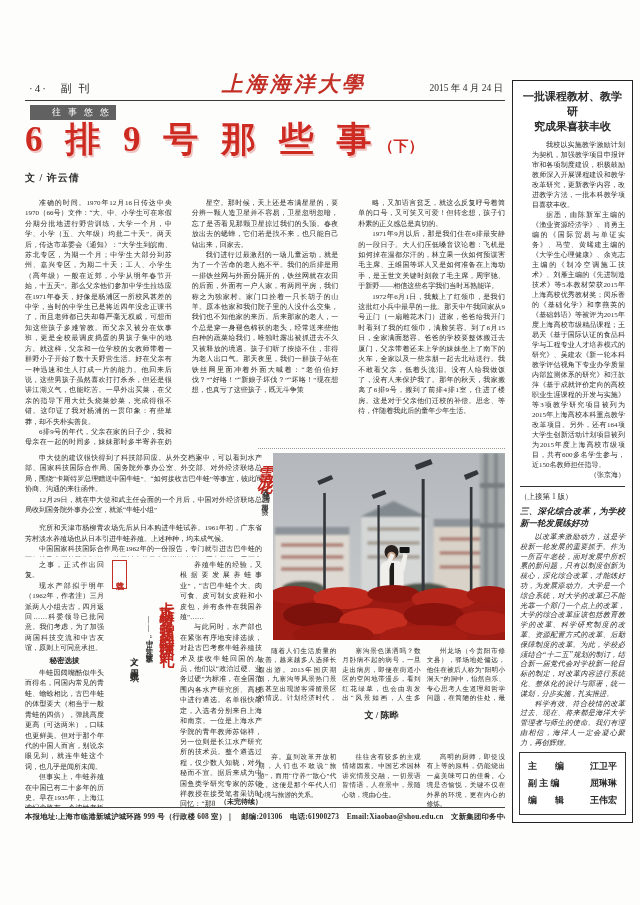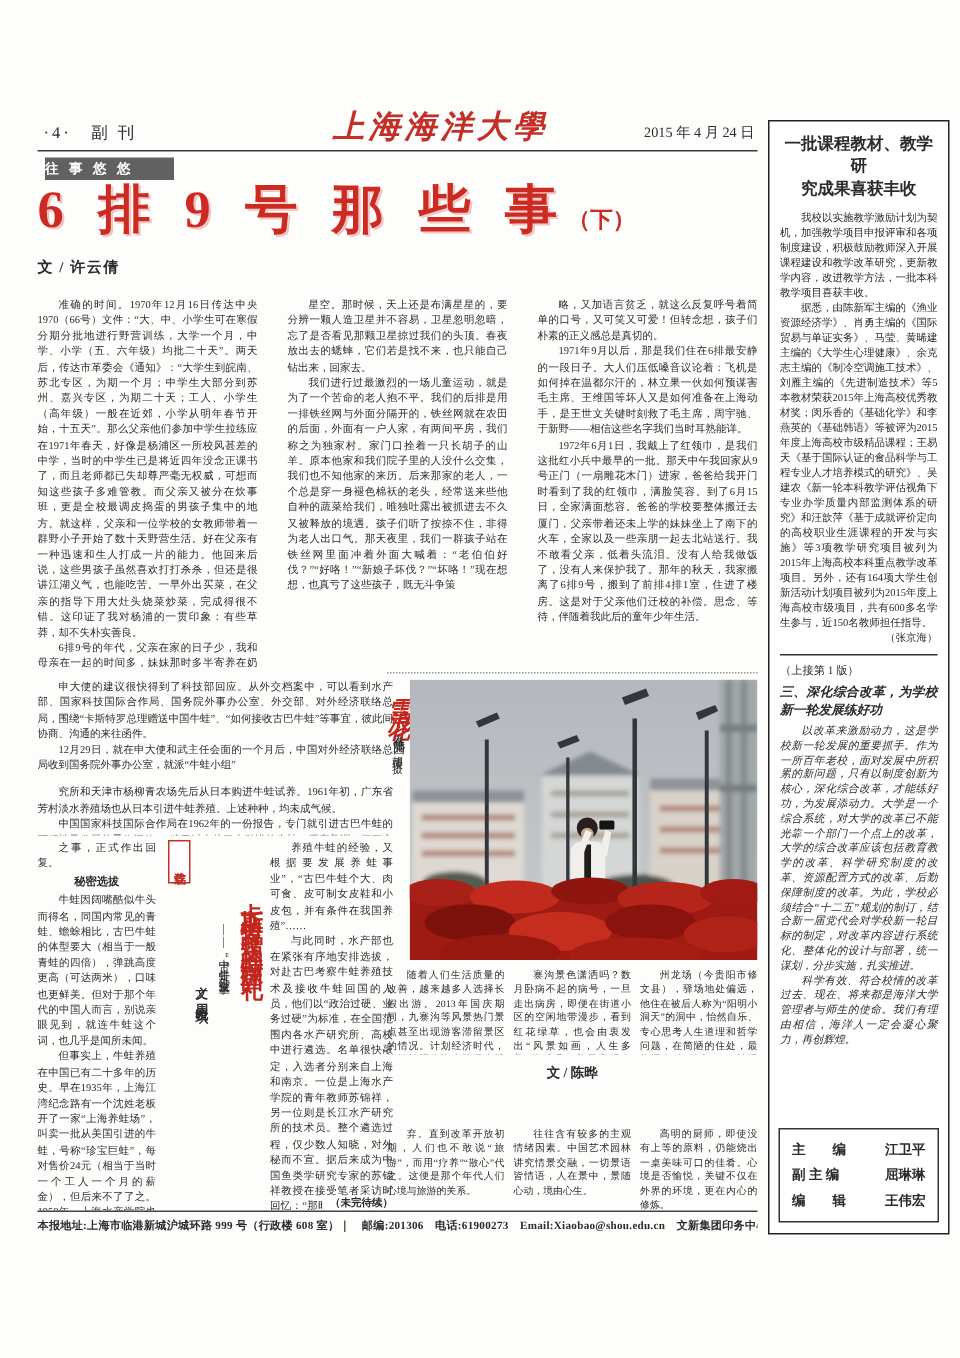--- a/index.html
+++ b/index.html
@@ -6,21 +6,21 @@
   #page{position:relative;width:640px;height:905px;background:#fdfdfc;overflow:hidden;
         font-family:"Liberation Serif","DejaVu Serif",serif;color:#2b2b2b;}
   
   .header{position:absolute;left:25px;top:70px;width:480px;height:28px;}
   .page-num{position:absolute;left:4px;top:11px;font-size:11px;font-weight:normal;letter-spacing:2px;}
   .masthead{position:absolute;left:56%;transform:translateX(-50%);top:0;font-size:21px;color:#c23028;
             font-weight:bold;font-style:italic;letter-spacing:3px;}
   .hdate{position:absolute;right:2px;top:12px;font-size:9.5px;}
   .header-rule{position:absolute;left:25px;top:100px;width:480px;border-top:1.5px solid #3a3a3a;}
   .tag{position:absolute;left:30px;top:105px;width:86px;height:15px;background:#616161;color:#fff;
-       font-size:9px;font-weight:bold;letter-spacing:7px;text-align:left;line-height:15px;}
+       font-size:9px;font-weight:normal;letter-spacing:7px;text-align:right;line-height:15px;}
   
   .main-title{position:absolute;left:25px;top:116px;width:480px;text-align:left;}
   .mt-text{font-size:35px;font-weight:bold;color:#cd2a22;letter-spacing:7px;
            text-shadow:0 0 1px #fff,1.5px 1.5px 0 rgba(205,42,34,.28);}
   .mt-suffix{font-size:15px;font-weight:bold;color:#cd2a22;}
   .mt-byline{margin-top:8px;font-size:10px;font-weight:bold;letter-spacing:1px;}
   
   .jcol{text-align:justify;font-size:7px;line-height:10.4px;}
   .jcol p{margin:0;text-indent:2em;}
   .top-article{position:absolute;left:25px;top:198px;width:480px;height:247px;display:flex;gap:20px;overflow:hidden;}
@@ -56,21 +56,21 @@
   .essay-title{font-size:20px;font-weight:bold;font-style:italic;color:#c4271e;letter-spacing:5px;
                text-shadow:1.5px 1.5px 0 #e2bb55;}
   .essay-byline{font-size:9px;font-weight:bold;margin-top:3px;}
   
   .footer{position:absolute;left:25px;top:807px;width:480px;border-top:1px solid #444;padding-top:4px;
           font-size:7.4px;font-weight:bold;white-space:nowrap;overflow:hidden;letter-spacing:.2px;}
   
   .sidebar{position:absolute;left:512px;top:80px;width:121px;height:743px;border:1px solid #222;
            box-sizing:border-box;padding:8px 7px;overflow:hidden;background:#fff;}
   .sb-title{font-size:11px;font-weight:bold;text-align:center;line-height:15px;margin-bottom:6px;}
-  .sb-body{font-size:7px;line-height:10px;text-align:justify;}
+  .sb-body{font-size:7px;line-height:10px;text-align:justify;margin-left:12px;}
   .sb-body p{margin:0;text-indent:2em;}
   .sb-sign{text-align:right;text-indent:0 !important;}
   .sb-divider{border-top:1px solid #333;margin:6px 0 5px;}
   .sb-note{font-size:7.5px;margin-bottom:3px;}
   .sb-head{font-size:8.5px;font-weight:bold;font-style:italic;line-height:12px;margin:2px 0 4px;text-align:justify;}
   .sb-italic{font-size:7.2px;line-height:9.8px;font-style:italic;text-align:justify;}
   .sb-italic p{margin:0;text-indent:2em;}
   .sb-staff{position:absolute;left:6px;right:6px;bottom:7px;border:1px solid #333;background:#fff;padding:5px 8px;}
   .staff-row{display:flex;justify-content:space-between;font-size:9px;font-weight:bold;line-height:17px;}
 </style>
@@ -115,20 +115,21 @@
     </div>
     <div class="jcol">
       <p>究所和天津市杨柳青农场先后从日本购进牛蛙试养。1961年初，广东省芳村淡水养殖场也从日本引进牛蛙养殖。上述种种，均未成气候。</p>
       <p>中国国家科技国际合作局在1962年的一份报告，专门就引进古巴牛蛙的可行性及发展前景作评估：“鉴于过去从日本引进的牛蛙（原产美洲）已死亡70%，国内缺乏</p>
     </div>
   </div>
 
   <div class="serial-main">
     <div class="s-left jcol">
       <p>之事，正式作出回复。</p>
+      <p>现水产部拟于明年（1962年，作者注）三月派两人小组去古，四月返回……科委领导已批同意。我们考虑，为了加强两国科技交流和中古友谊，原则上可同意承担。</p>
       <div class="subhead">秘密选拔</div>
       <p>牛蛙因阔嘴酷似牛头而得名，同国内常见的青蛙、蟾蜍相比，古巴牛蛙的体型要大（相当于一般青蛙的四倍），弹跳高度更高（可达两米），口味也更鲜美。但对于那个年代的中国人而言，别说亲眼见到，就连牛蛙这个词，也几乎是闻所未闻。</p>
       <p>但事实上，牛蛙养殖在中国已有二十多年的历史。早在1935年，上海江湾纪念路有一个沈姓老板开了一家“上海养蛙场”，叫卖一批从美国引进的牛蛙，号称“珍宝巨蛙”，每对售价24元（相当于当时一个工人一个月的薪金），但后来不了了之。1958年，上海水产学院也曾试养过几只。1959年，浙江省宁波市水产研</p>
     </div>
     <div class="banner">
       <div class="serial-tag">连载</div>
       <div class="banner-byline">文／周晓琪</div>
       <div class="banner-sub">——中古“牛蛙”外交轶事（三）</div>
       <div class="banner-title">卡斯特罗赠送的特殊国礼</div>
     </div>

